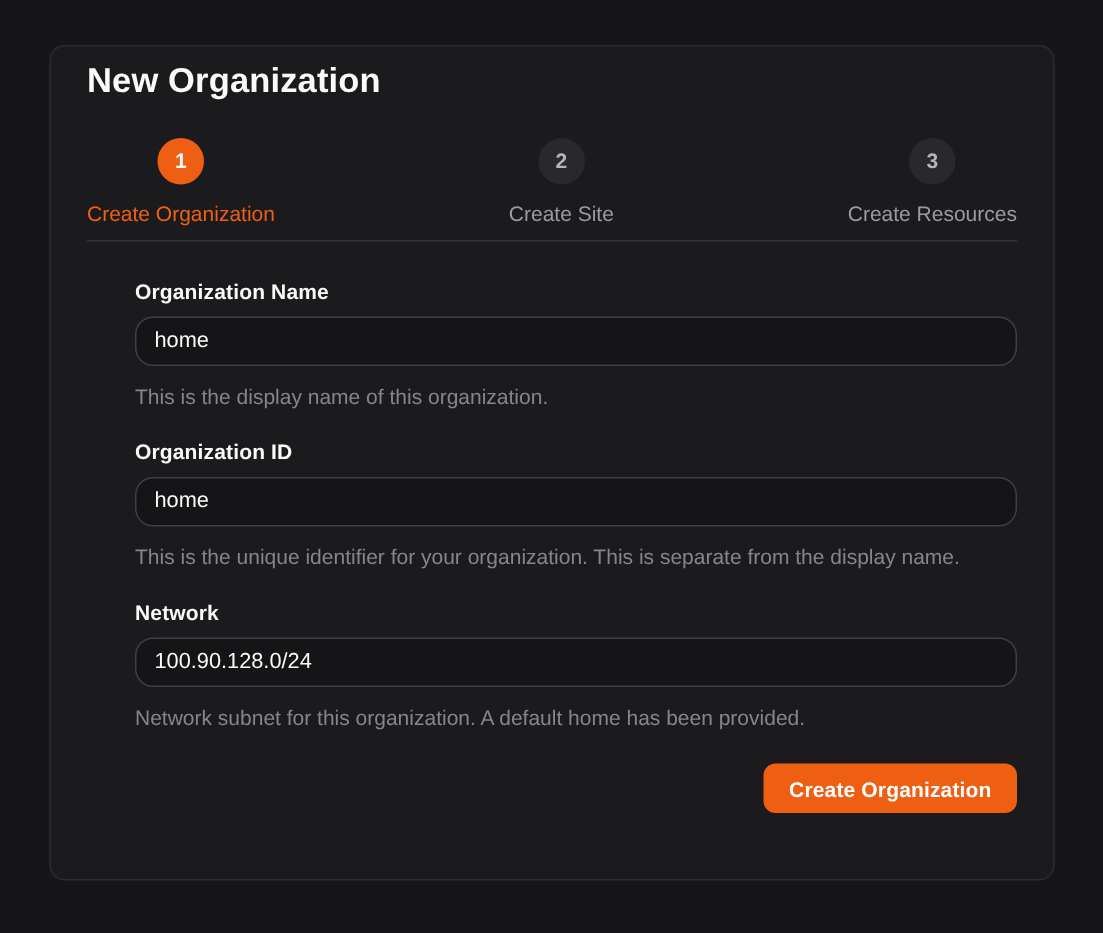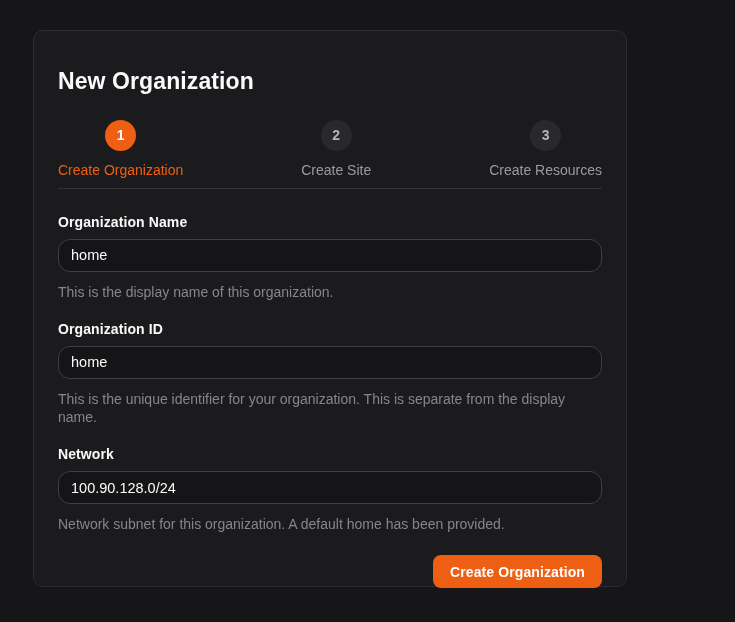--- a/index.html
+++ b/index.html
@@ -20,25 +20,25 @@
   * { box-sizing: border-box; margin: 0; padding: 0; }
   html, body {
     width: 735px; height: 622px;
     background: var(--page-bg);
     font-family: "Liberation Sans", sans-serif;
     overflow: hidden;
   }
   .card {
     position: absolute;
     left: 33px; top: 30px;
-    width: 594px; height: 557px;
+    width: 670px; height: 557px;
     background: var(--card-bg);
     border: 1px solid var(--card-border);
     border-radius: 10px;
-    padding: 37px 24px 24px 24px;
+    padding: 9px 24px 24px 24px;
   }
   .page-title {
     color: var(--text-primary);
     font-size: 23px;
     font-weight: 700;
     letter-spacing: 0.1px;
     line-height: 1.2;
   }
   .page-subtitle {
     margin-top: 8px;
@@ -73,21 +73,21 @@
   }
   .step-label {
     font-size: 14px;
     font-weight: 500;
     color: var(--step-idle-label);
     white-space: nowrap;
   }
   .step.active .step-circle { background: var(--accent); color: #ffffff; }
   .step.active .step-label  { color: var(--accent); }
   .form { margin-top: 25px; }
-  .field { margin-top: 20px; }
+  .field { margin-top: 20px; margin-left: 32px; }
   .field:first-child { margin-top: 0; }
   .field-label {
     display: block;
     color: var(--text-primary);
     font-size: 14px;
     font-weight: 700;
     letter-spacing: 0.1px;
   }
   .field-input {
     margin-top: 9px;

